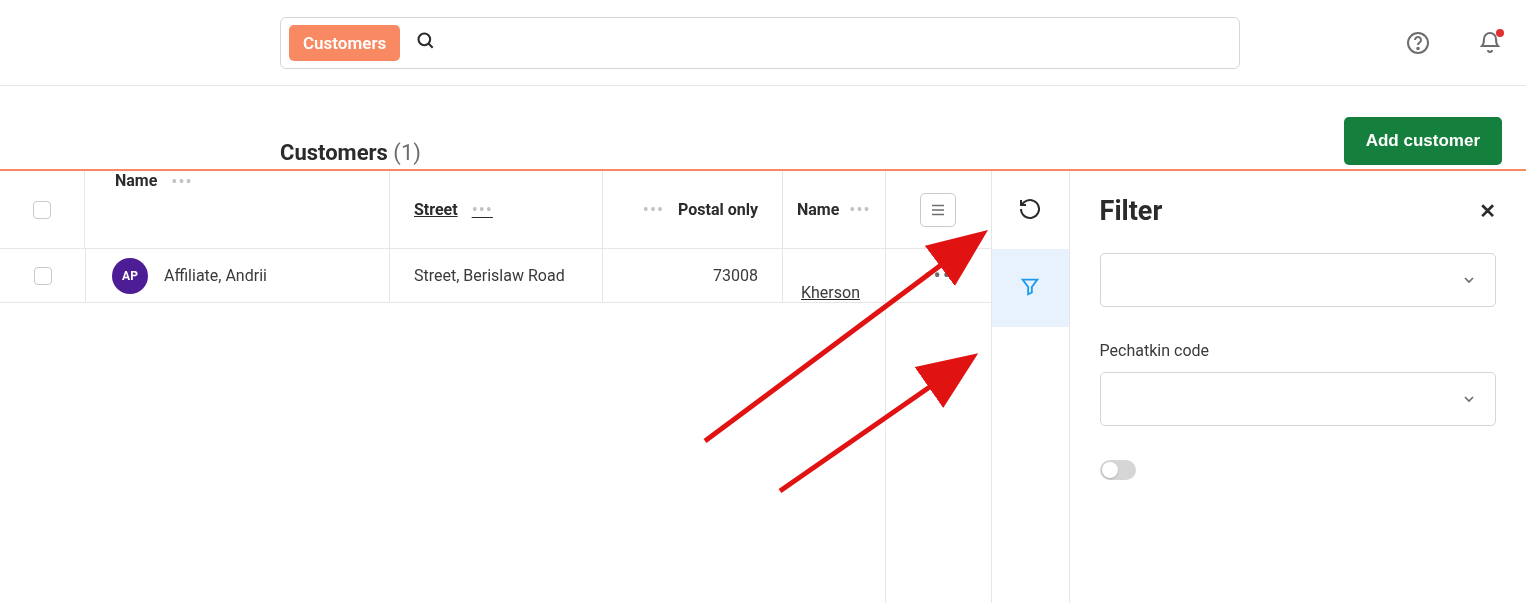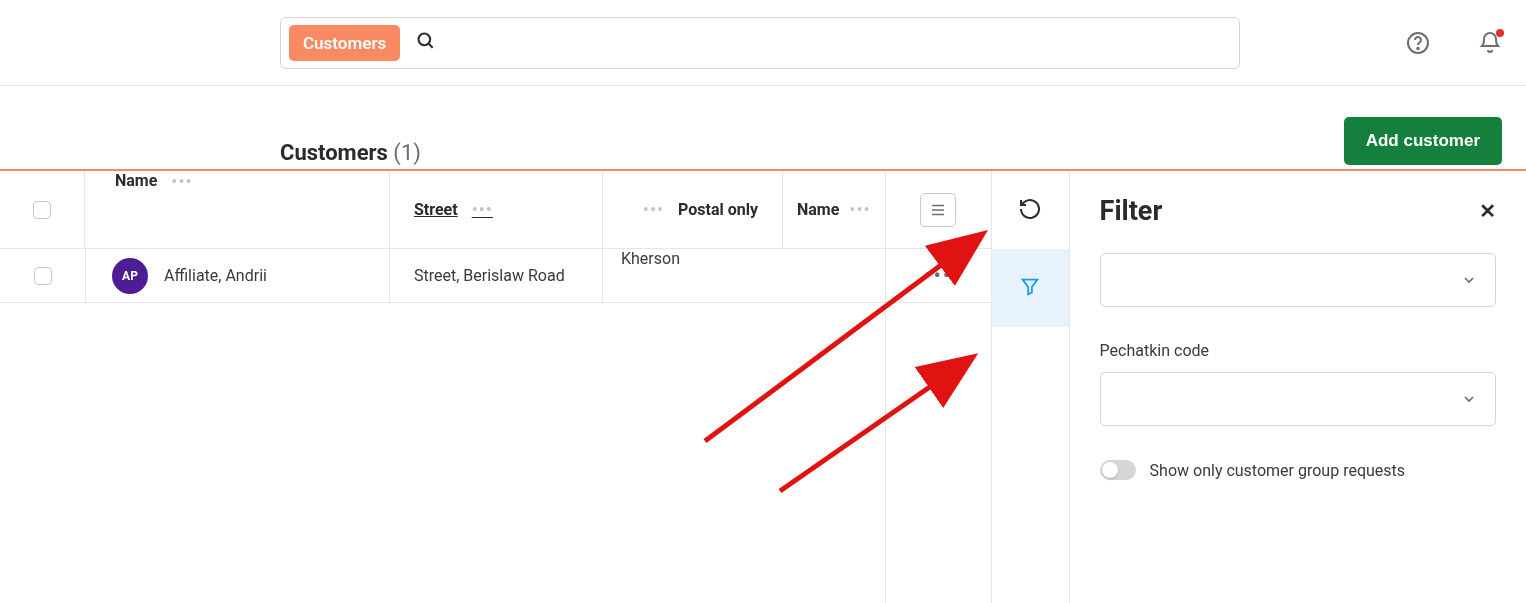--- a/index.html
+++ b/index.html
@@ -35,21 +35,21 @@
   .col-city { flex: 0 0 95px; padding: 0 14px; height: 100%; display: flex; align-items: center; justify-content: center; gap: 10px; }
   .th { font-weight: 700; font-size: 16px; color: #2b2b2b; }
   .th-dots { color: #c2c2c2; font-size: 18px; letter-spacing: 1px; }
   .postal-wrap { display: flex; align-items: center; gap: 14px; }
 
   .table-row { display: flex; height: 54px; align-items: center; border-bottom: 1px solid #e6e6e6; }
   .row-name-cell { flex: 0 0 305px; padding-left: 26px; border-right: 1px solid #e6e6e6; height: 100%; display: flex; align-items: center; gap: 16px; }
   .avatar { width: 36px; height: 36px; border-radius: 50%; background: #4c1d95; color: #fff; display: flex; align-items: center; justify-content: center; font-size: 12px; font-weight: 700; }
   .row-street-cell { flex: 0 0 213px; padding-left: 24px; border-right: 1px solid #e6e6e6; height: 100%; display: flex; align-items: center; }
   .row-postal-cell { flex: 0 0 180px; padding: 0 24px; border-right: 1px solid #e6e6e6; height: 100%; display: flex; align-items: center; justify-content: flex-end; }
-  .row-city-cell { flex: 0 0 95px; padding: 0 14px; height: 100%; display: flex; align-items: flex-start; justify-content: center; }
+  .row-city-cell { flex: 0 0 95px; padding: 0 14px; height: 100%; display: flex; align-items: flex-end; justify-content: center; text-decoration: underline; }
   .td { font-size: 16px; color: #3a3a3a; }
 
   .actions-col { flex: 0 0 106px; border-right: 1px solid #e6e6e6; display: flex; flex-direction: column; }
   .actions-head { height: 78px; border-bottom: 1px solid #e6e6e6; display: flex; align-items: center; justify-content: center; }
   .bulk-btn { width: 36px; height: 34px; border: 1px solid #c9c9c9; border-radius: 5px; background: #fff; cursor: pointer; display: flex; align-items: center; justify-content: center; }
   .actions-row { height: 54px; border-bottom: 1px solid #e6e6e6; display: flex; align-items: center; justify-content: center; color: #6d6d6d; font-size: 22px; letter-spacing: 2px; cursor: pointer; }
 
   .side-tools { flex: 0 0 78px; border-right: 1px solid #e6e6e6; display: flex; flex-direction: column; }
   .tool-cell { height: 78px; display: flex; align-items: center; justify-content: center; }
   .tool-cell.active { background: #e7f2fd; }
@@ -144,20 +144,23 @@
       <div class="chk-col" style="border-right:none;">
         <div class="chk"></div>
       </div>
       <div class="row-name-cell" style="border-left:1px solid #e6e6e6;">
         <div class="avatar">AP</div>
         <span class="td">Affiliate, Andrii</span>
       </div>
       <div class="row-street-cell">
         <span class="td">Street, Berislaw Road</span>
       </div>
+      <div class="row-postal-cell">
+        <span class="td">73008</span>
+      </div>
       <div class="row-city-cell">
         <span class="td">Kherson</span>
       </div>
     </div>
   </div>
 
   <div class="actions-col">
     <div class="actions-head">
       <button class="bulk-btn">
         <svg width="18" height="18" viewBox="0 0 24 24" fill="none" stroke="#6d6d6d" stroke-width="2">
@@ -206,21 +209,20 @@
     <div class="filter-select">
       <svg class="chev" width="16" height="16" viewBox="0 0 24 24" fill="none" stroke="#6d6d6d" stroke-width="2.5">
           <polyline points="6 9 12 15 18 9"></polyline>
         </svg>
     </div>
 
     <div class="toggle-row">
       <div class="toggle">
         <div class="toggle-knob"></div>
       </div>
-      <span class="toggle-label">Show only customer group requests</span>
     </div>
   </div>
 
   <svg class="annot-layer" width="100%" height="100%" viewBox="0 0 1526 433" preserveAspectRatio="none">
     <defs>
       <marker id="ah" markerWidth="12" markerHeight="12" refX="10" refY="5" orient="auto">
         <path d="M0,0 L12,5 L0,10 Z" fill="#e11212"></path>
       </marker>
     </defs>
     <line x1="705" y1="270" x2="980" y2="65" stroke="#e11212" stroke-width="5" marker-end="url(#ah)"></line>

